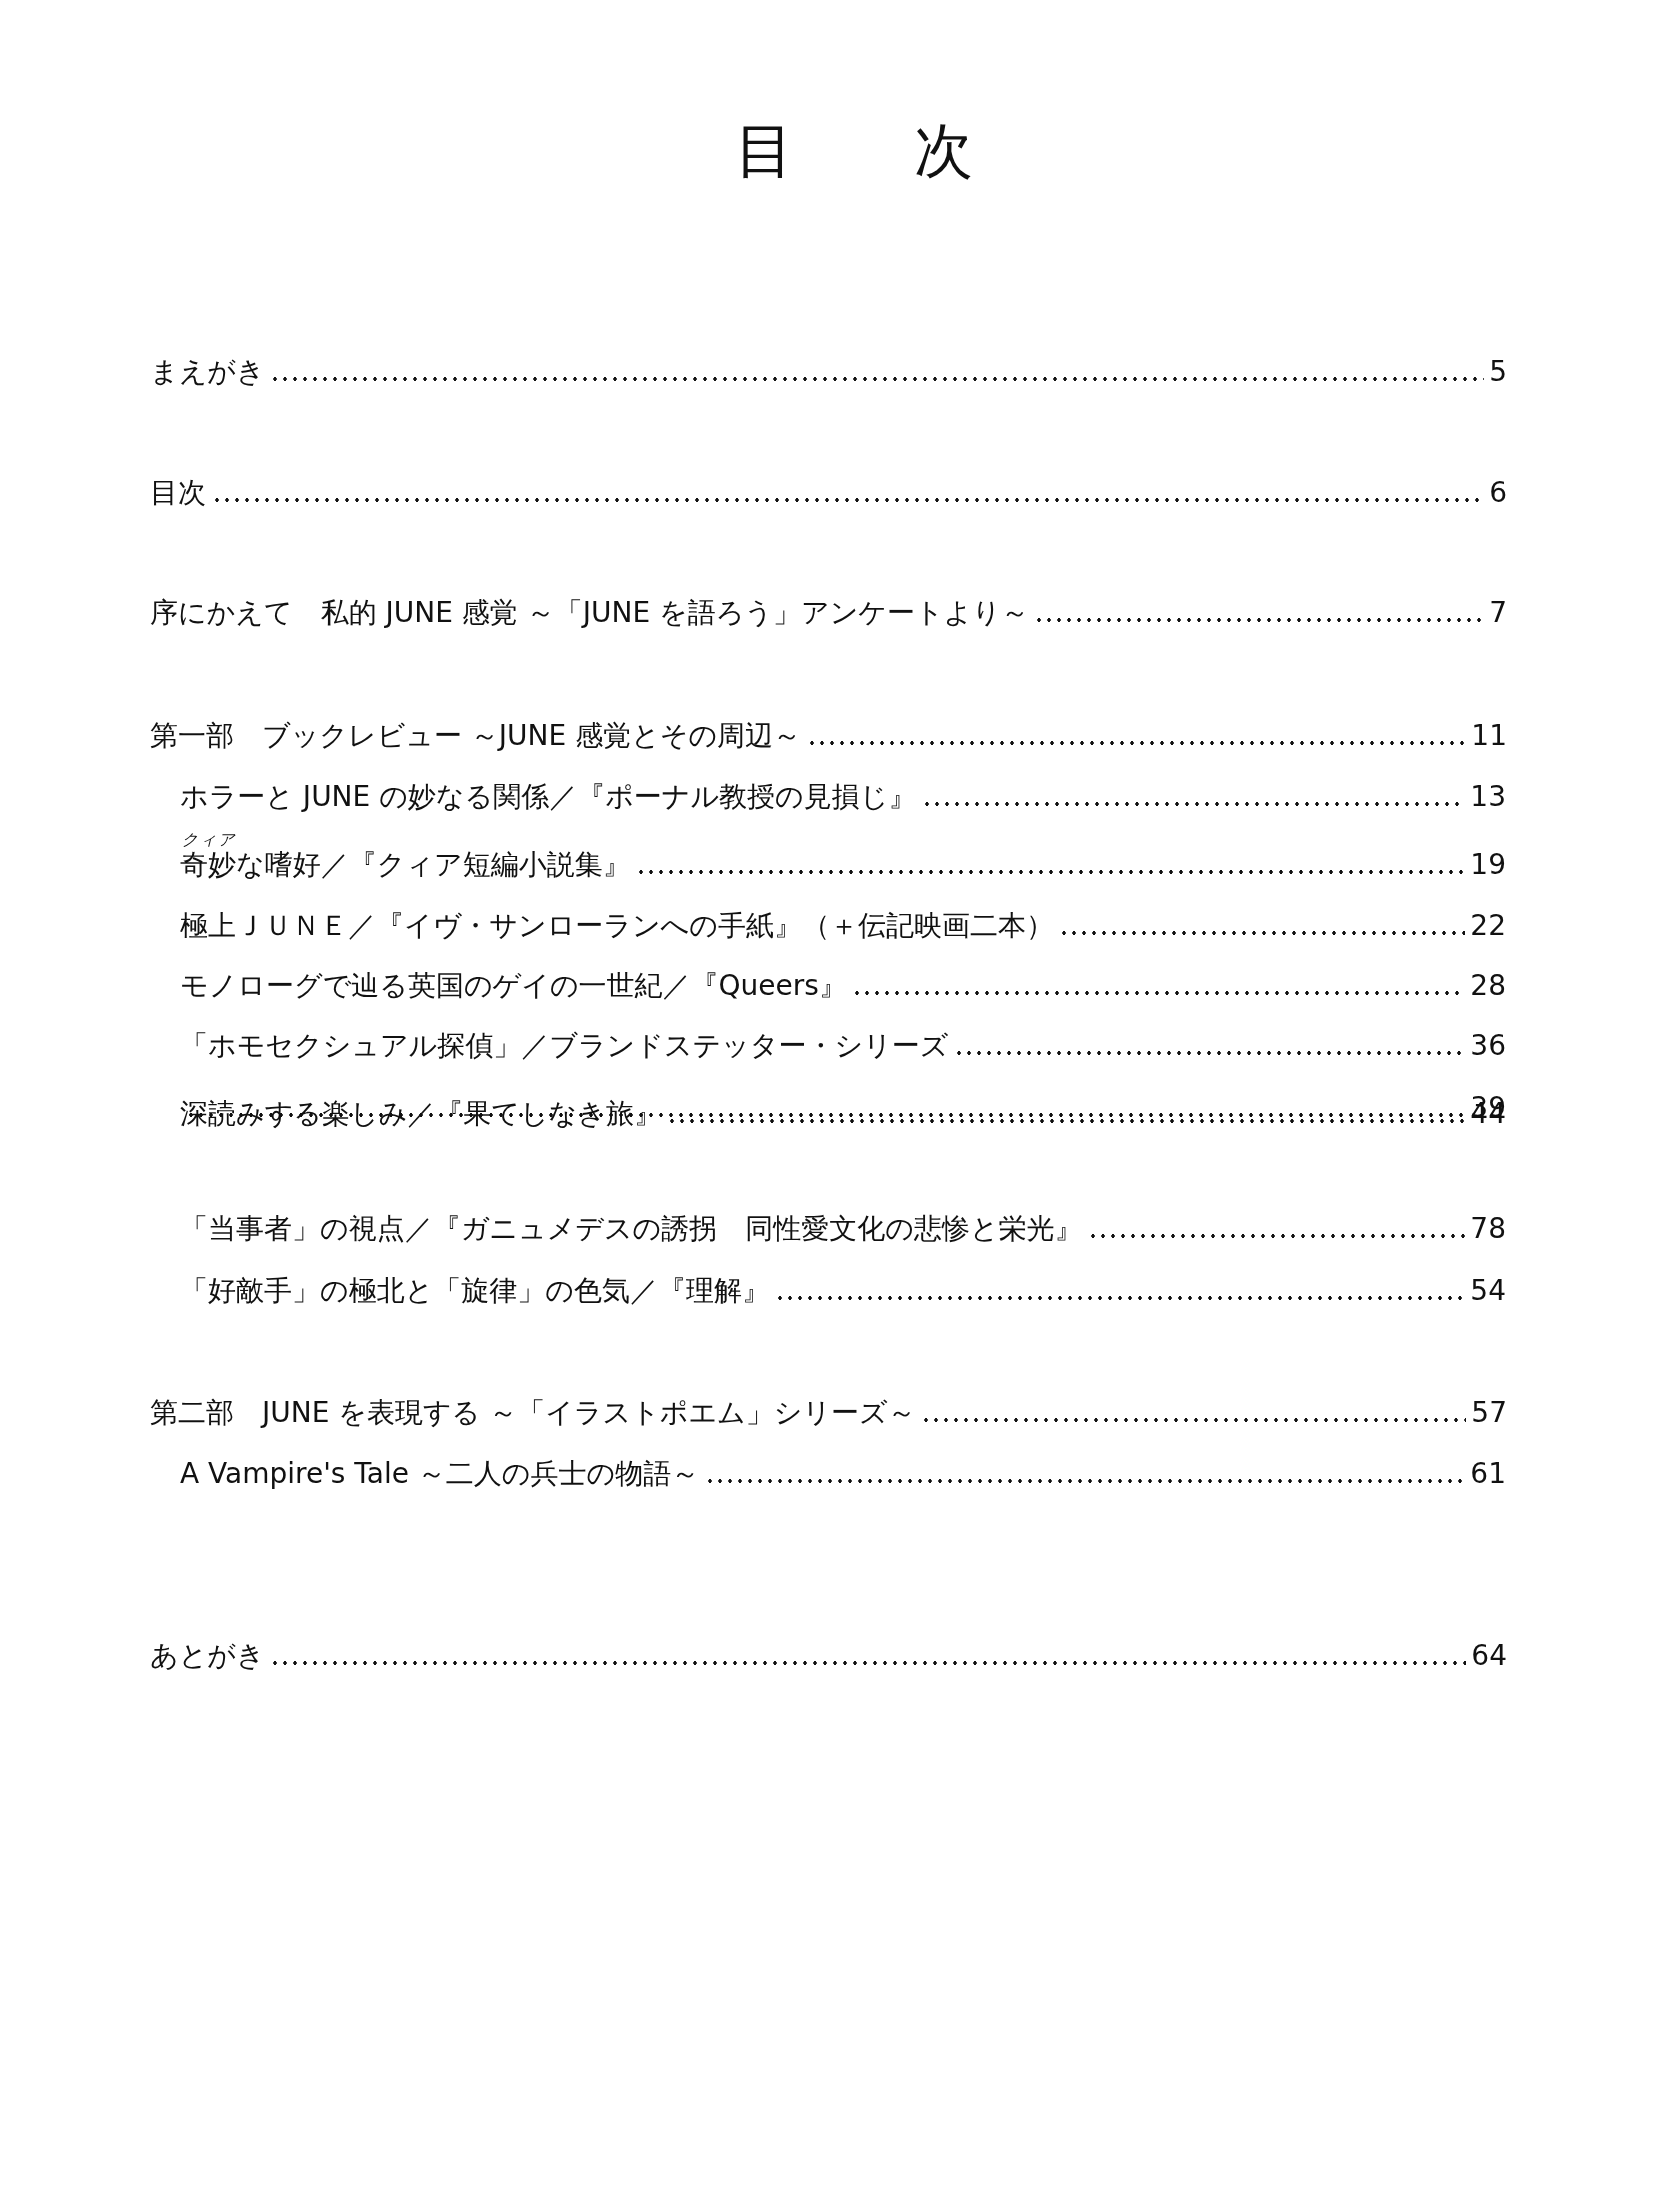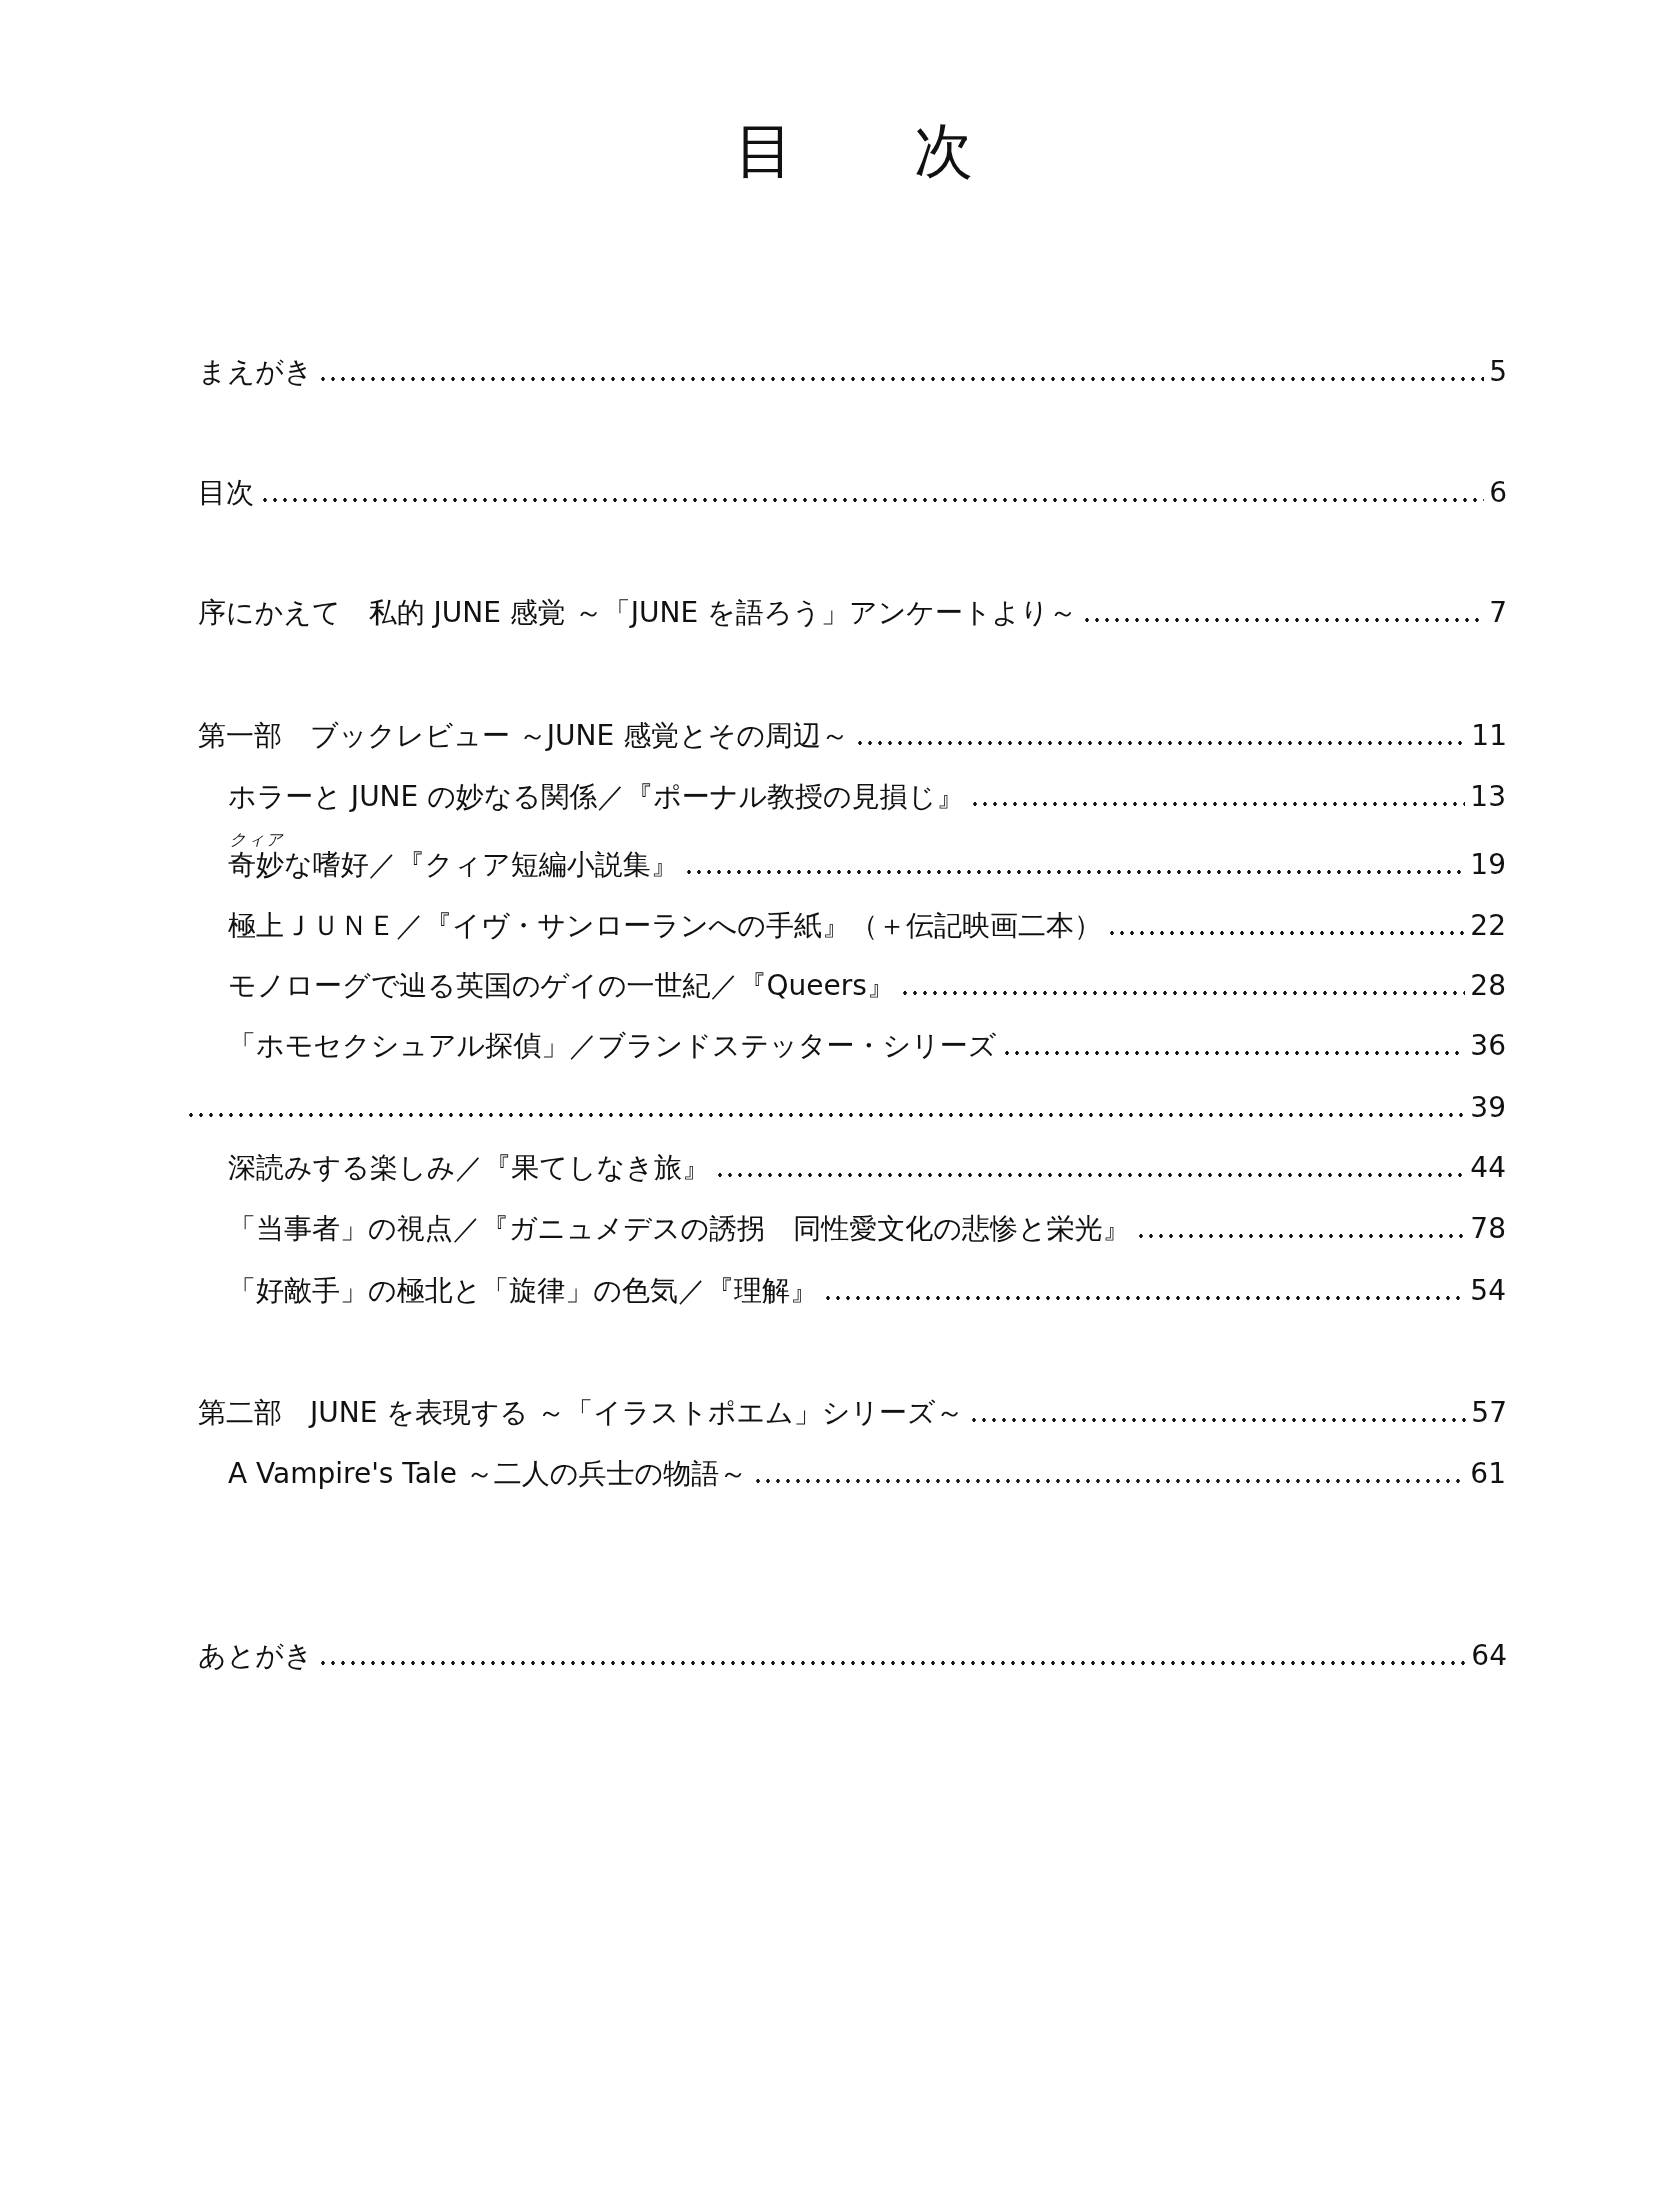--- a/index.html
+++ b/index.html
@@ -15,21 +15,21 @@
     }
     .title span { display: inline-block; }
     .title .gap { width: 120px; }
     .toc { position: absolute; left: 0; top: 0; width: 1676px; height: 2204px; }
     .row {
       position: absolute; left: 150px; width: 1357px; height: 37px;
       display: flex; align-items: flex-end; font-size: 28px; line-height: 37px;
       white-space: nowrap;
     }
     .row.indent { left: 180px; width: 1326px; }
-    .row .label { flex: 0 0 auto; position: relative; margin-left: 48px; }
+    .row .label { flex: 0 0 auto; position: relative; }
     .row .leader {
       flex: 1 1 auto; height: 5.5px; margin: 0 5.5px 8.3px 5.5px;
       background-image: radial-gradient(circle, #111 1.5px, transparent 1.8px);
       background-size: 10px 5.5px; background-repeat: repeat-x; background-position: left center;
     }
     .row .page { flex: 0 0 auto; text-align: right; min-width: 16.6px; }
     .ruby {
       position: absolute; left: 1.8px; top: -13px; font-size: 16px; line-height: 13px;
       letter-spacing: 1.8px;
       font-style: italic;
@@ -85,21 +85,21 @@
   </div>
   <div class="row indent" style="top:1027px">
     <span class="label">「ホモセクシュアル探偵」／ブランドステッター・シリーズ</span>
     <span class="leader"></span>
     <span class="page">36</span>
   </div>
   <div class="row indent" style="top:1089px">
     <span class="leader"></span>
     <span class="page">39</span>
   </div>
-  <div class="row indent" style="top:1149px">
+  <div class="row indent" style="top:1095px">
     <span class="label">深読みする楽しみ／『果てしなき旅』</span>
     <span class="leader"></span>
     <span class="page">44</span>
   </div>
   <div class="row indent" style="top:1210px">
     <span class="label">「当事者」の視点／『ガニュメデスの誘拐　同性愛文化の悲惨と栄光』</span>
     <span class="leader"></span>
     <span class="page">78</span>
   </div>
   <div class="row indent" style="top:1272px">

